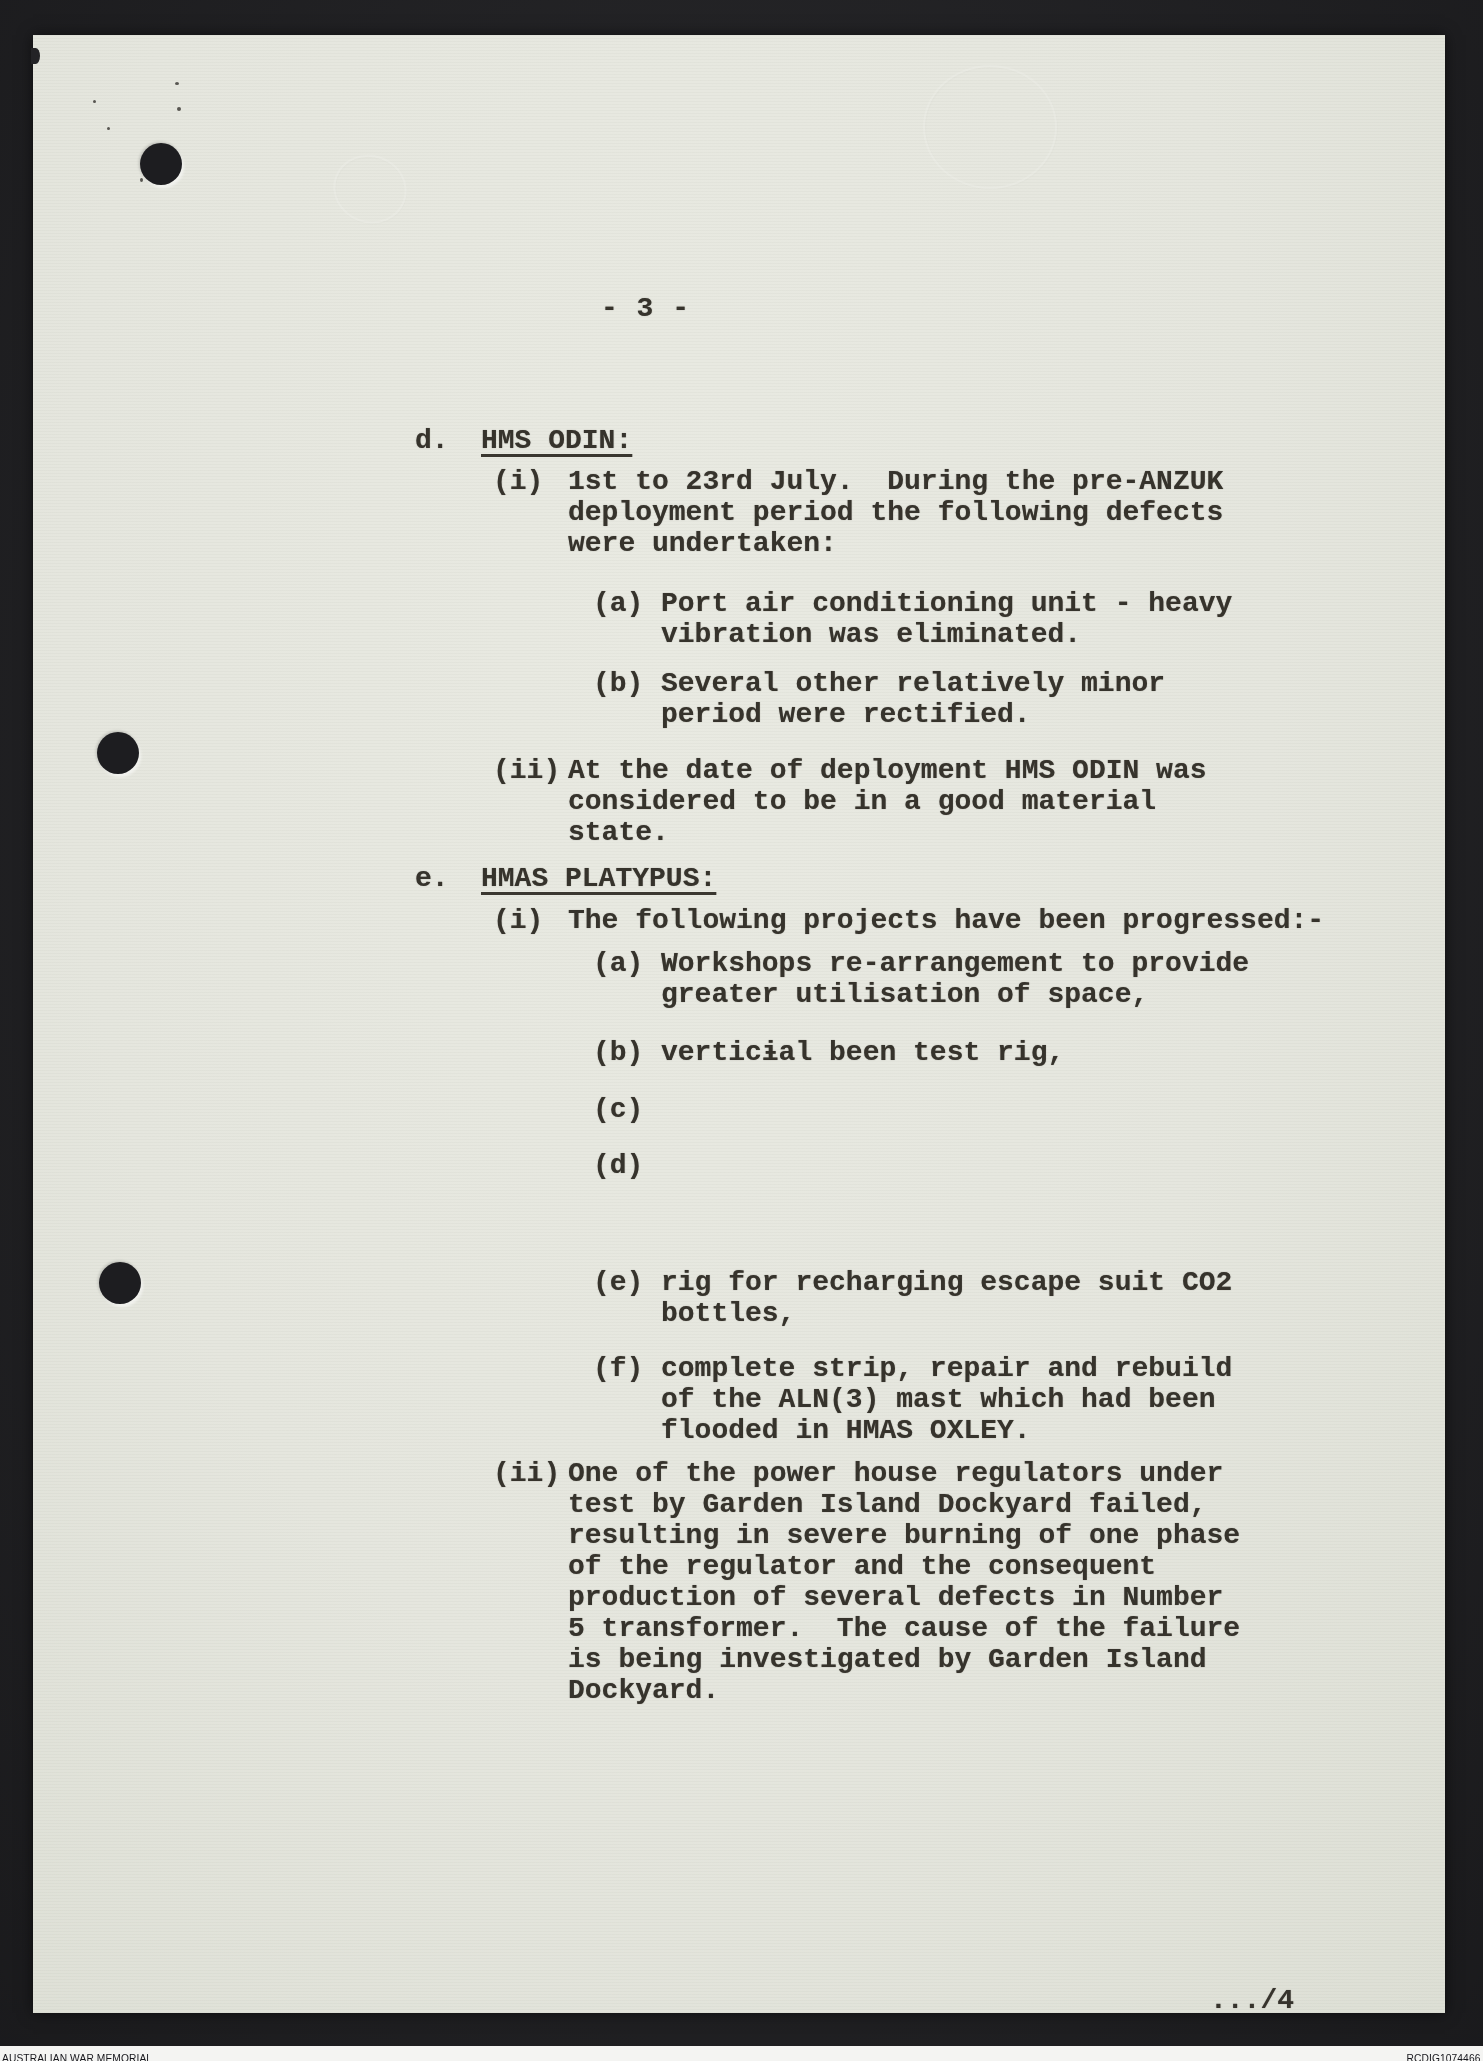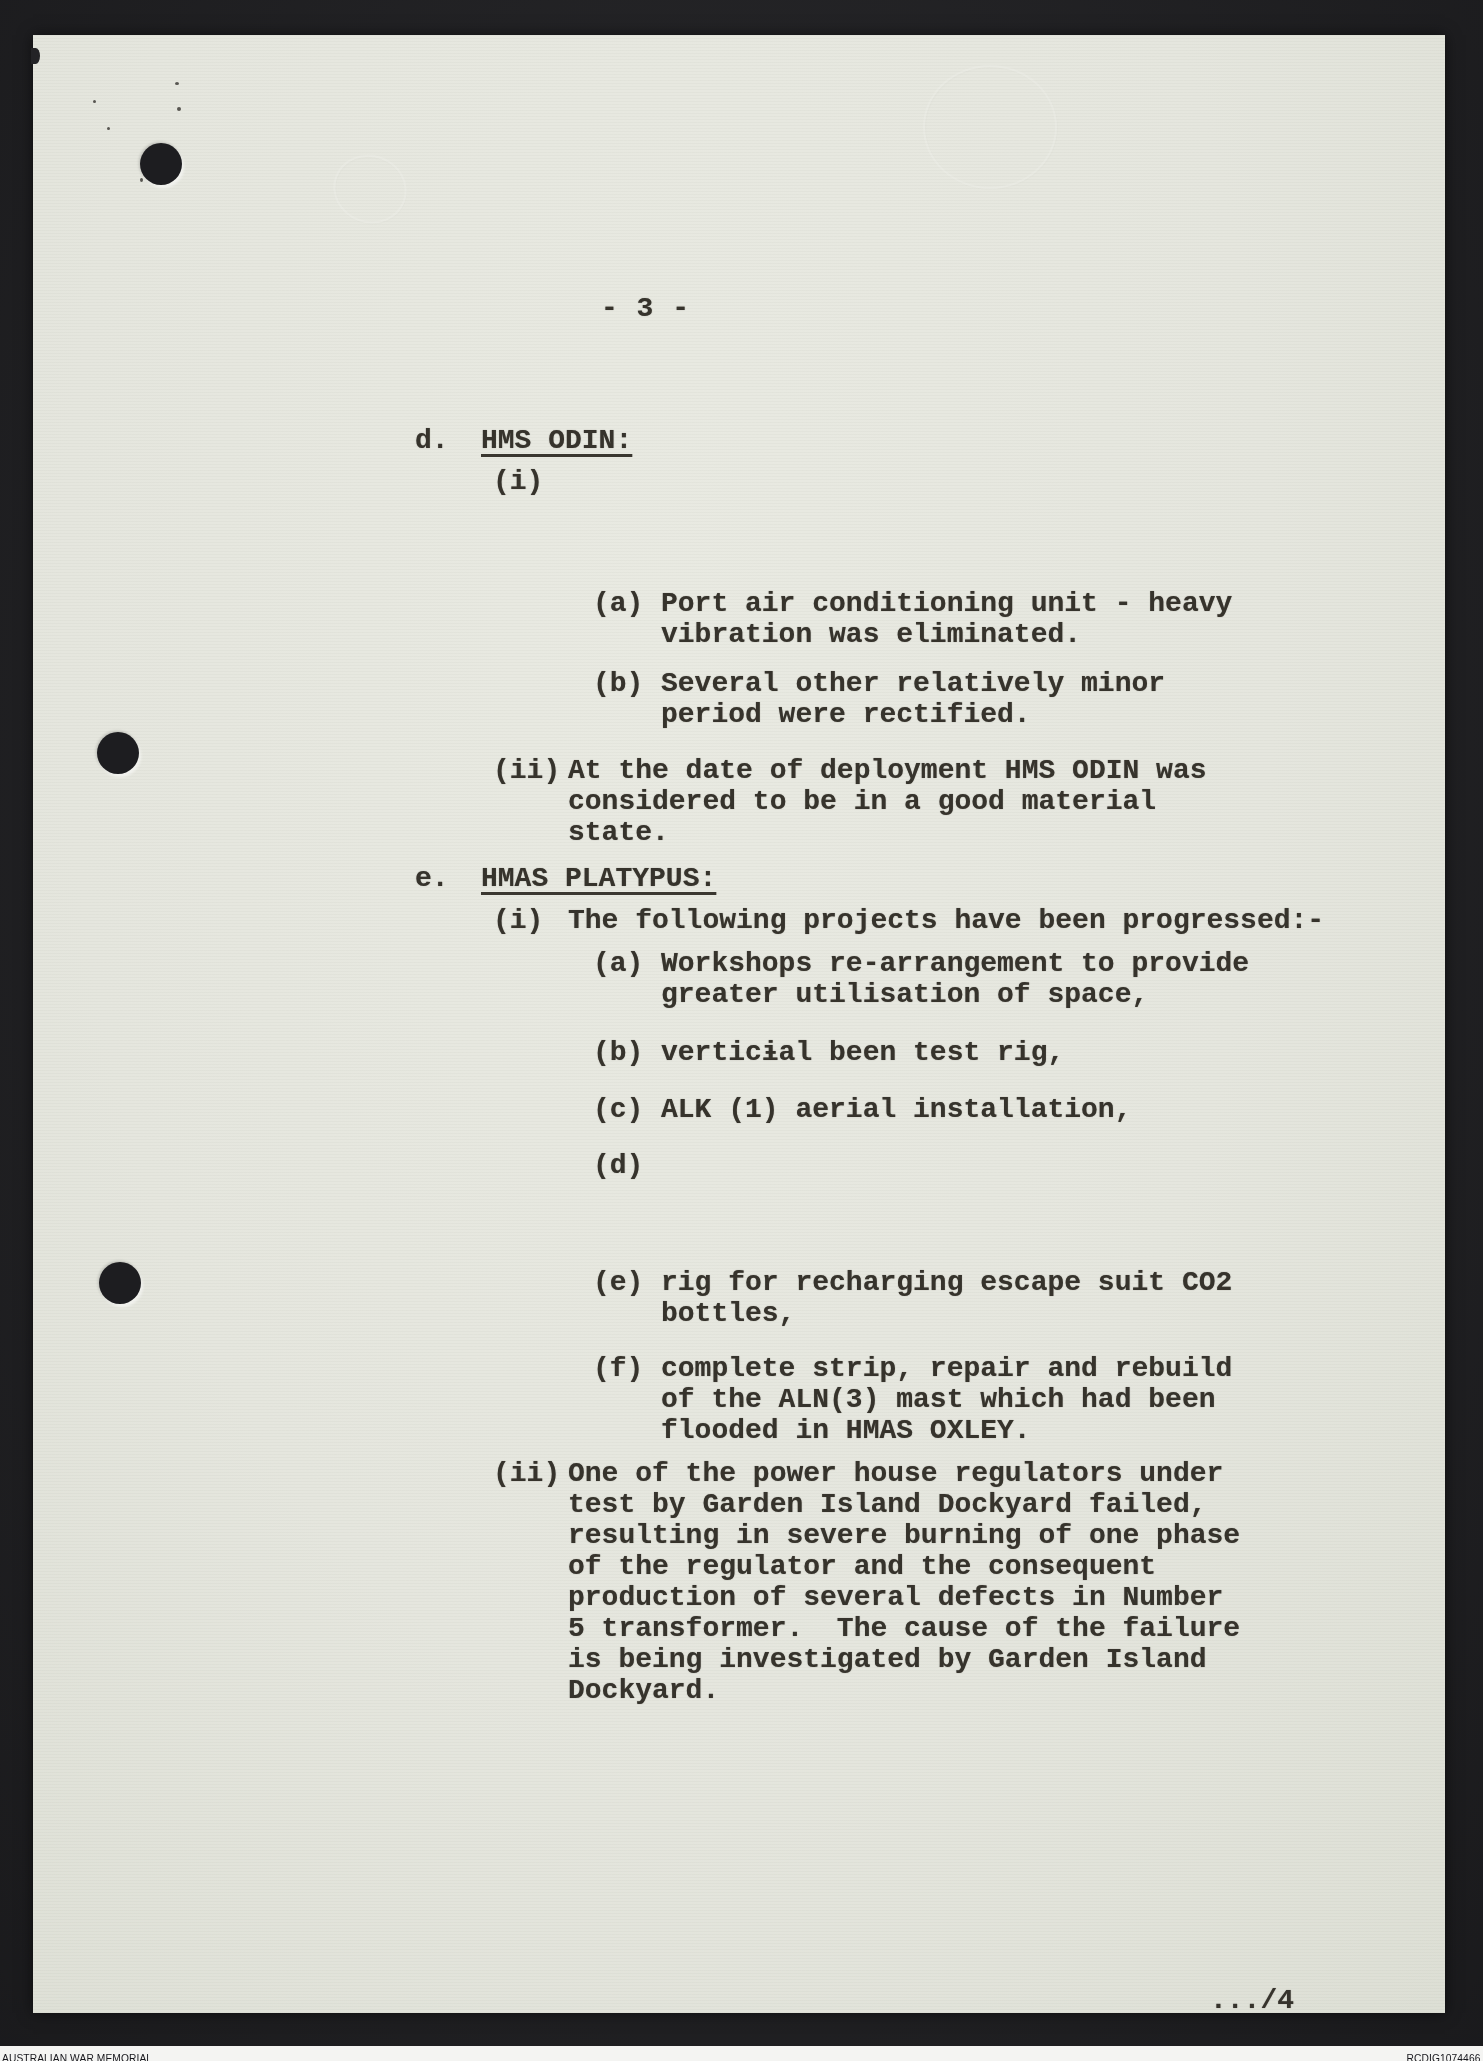--- a/index.html
+++ b/index.html
@@ -97,20 +97,23 @@
 
     <div class="tw pageno">- 3 -</div>
 
     <div class="tw sec" style="top:390px;">
       <span class="sec-label">d.</span>
       <span class="sec-title">HMS ODIN:</span>
     </div>
 
     <div class="tw item lvl2" style="top:431px;">
       <span class="item-label">(i)</span>
+      <div class="item-text">1st to 23rd July.  During the pre-ANZUK
+deployment period the following defects
+were undertaken:</div>
     </div>
     <div class="tw item lvl3" style="top:553px;">
       <span class="item-label">(a)</span>
       <div class="item-text">Port air conditioning unit - heavy
 vibration was eliminated.</div>
     </div>
     <div class="tw item lvl3" style="top:633px;">
       <span class="item-label">(b)</span>
       <div class="item-text">Several other relatively minor
 period were rectified.</div>
@@ -135,21 +138,20 @@
       <span class="item-label">(a)</span>
       <div class="item-text">Workshops re-arrangement to provide
 greater utilisation of space,</div>
     </div>
     <div class="tw item lvl3" style="top:1002px;">
       <span class="item-label">(b)</span>
       <div class="item-text">verticɨal been test rig,</div>
     </div>
     <div class="tw item lvl3" style="top:1059px;">
       <span class="item-label">(c)</span>
-      <div class="item-text">ALK (1) aerial installation,</div>
     </div>
     <div class="tw item lvl3" style="top:1115px;">
       <span class="item-label">(d)</span>
     </div>
     <div class="tw item lvl3" style="top:1232px;">
       <span class="item-label">(e)</span>
       <div class="item-text">rig for recharging escape suit CO2
 bottles,</div>
     </div>
     <div class="tw item lvl3" style="top:1318px;">

